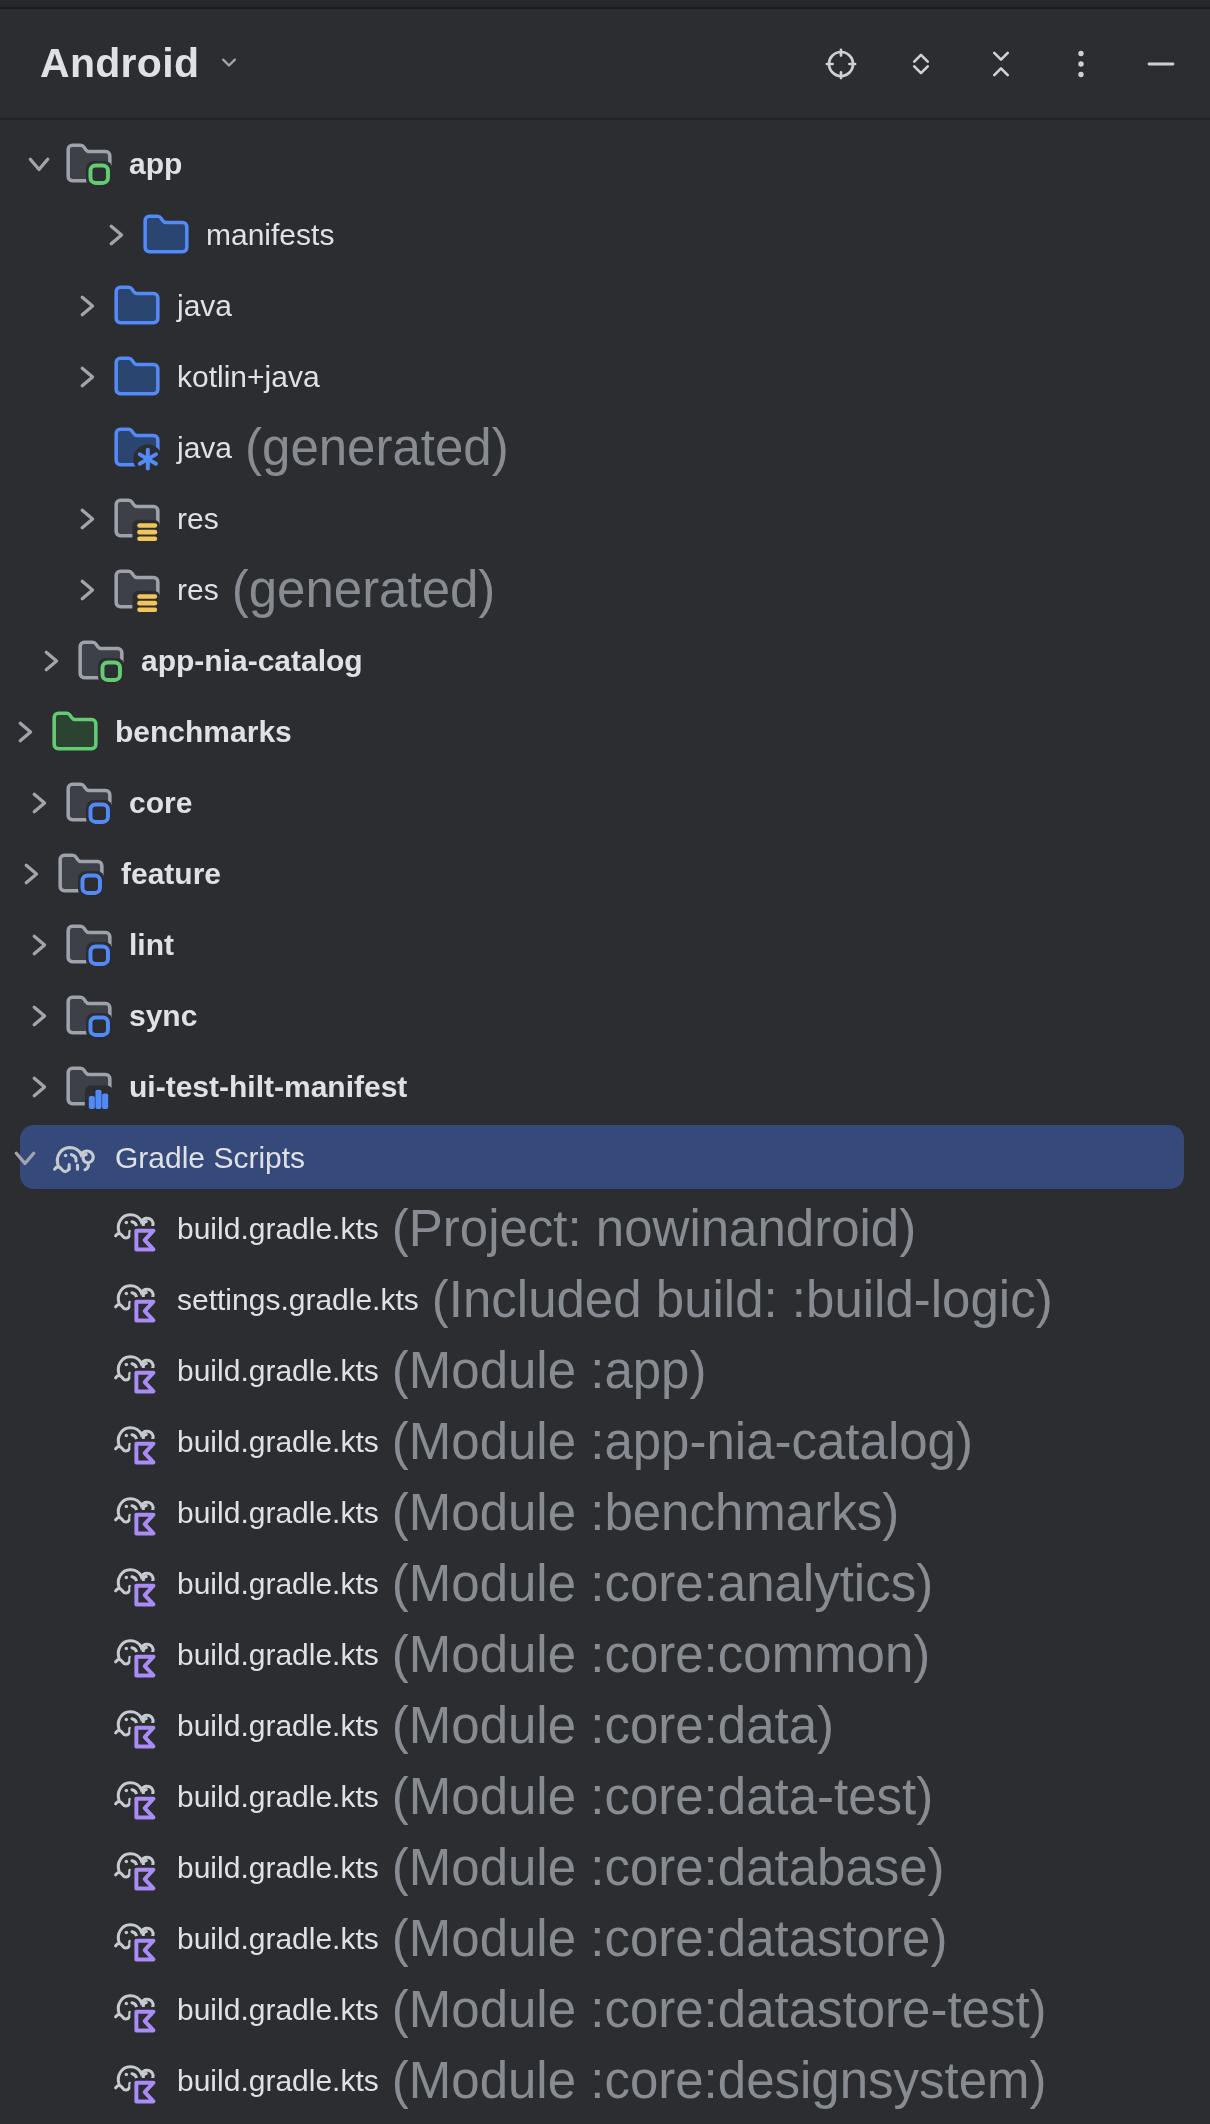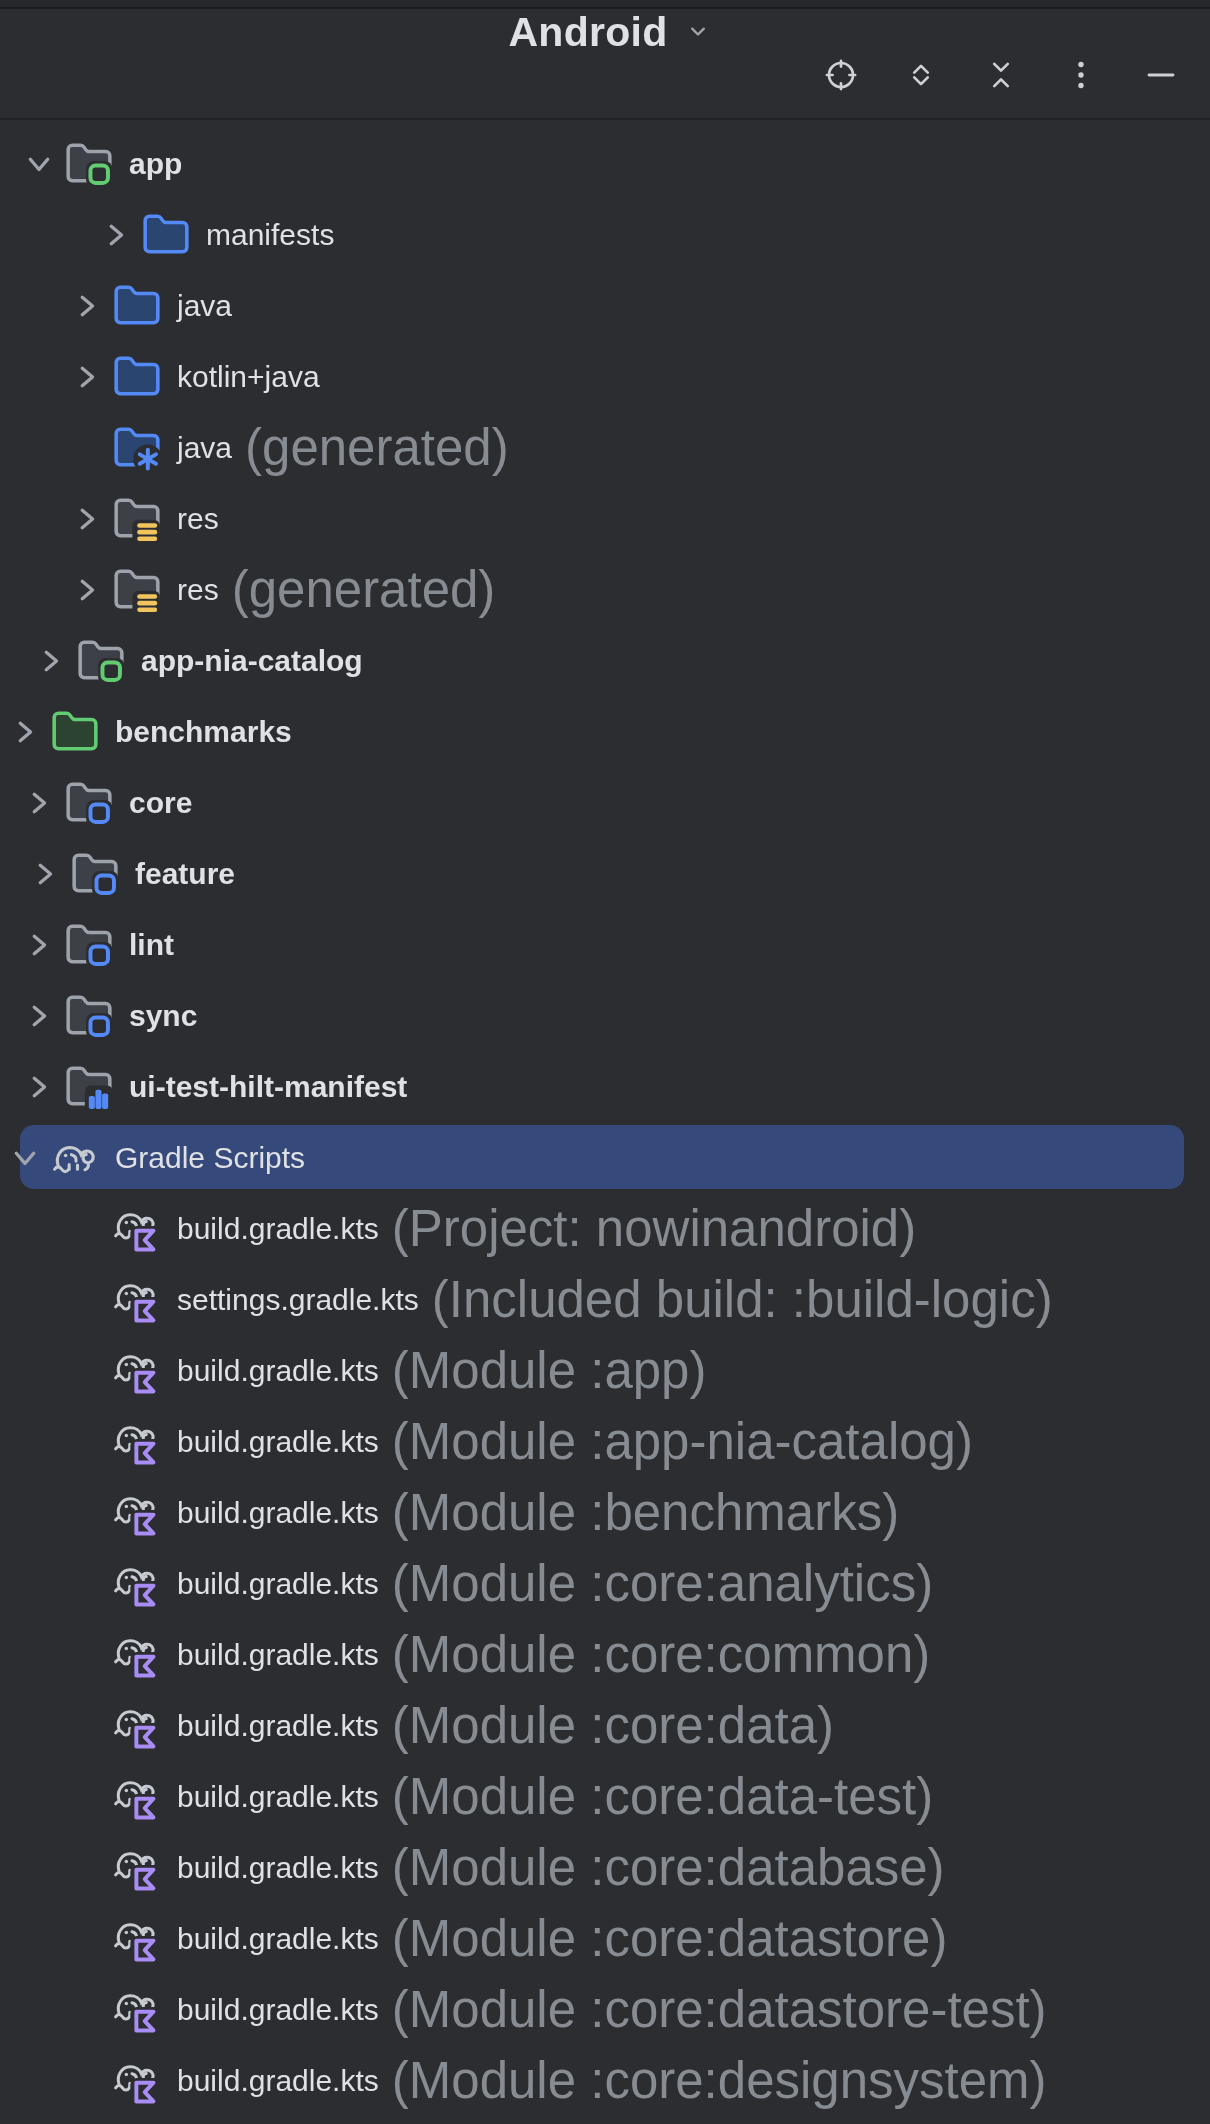--- a/index.html
+++ b/index.html
@@ -6,21 +6,21 @@
   body{
     width:1210px;height:2124px;overflow:hidden;
     background:#2b2d30;
     font-family:"Liberation Sans", sans-serif;
     color:#dfe1e5;
     -webkit-font-smoothing:antialiased;
   }
   .top-strip{height:7px;background:#26272a;border-bottom:2px solid #1b1c1f}
   .panel-header{
     height:111px;display:flex;align-items:center;
-    padding:0 30px 0 40px;border-bottom:2px solid #222327;box-sizing:border-box;flex-direction:column;
+    padding:0 30px 0 40px;border-bottom:2px solid #222327;box-sizing:border-box;
   }
   .panel-title-wrap{display:flex;align-items:center;gap:16px;cursor:pointer}
   .panel-title{font-size:41px;font-weight:700;letter-spacing:.3px}
   .toolbar{margin-left:auto;display:flex;align-items:center;gap:42px}
   .tool-btn{width:38px;height:38px;display:flex;align-items:center;justify-content:center;background:none;border:none;padding:0;cursor:pointer}
   .tool-btn svg{display:block}
   .tree{padding-top:8px}
   .tree-row{height:71px;display:flex;align-items:center;position:relative;cursor:pointer;box-sizing:border-box}
   .tree-row.selected::before{
     content:"";position:absolute;left:20px;right:26px;top:3px;bottom:4px;
@@ -252,21 +252,21 @@
             <span class="node-icon">
         <svg width="50" height="50" viewBox="0 0 24 24">
           <path d="M20 20a2 2 0 0 0 2-2V8a2 2 0 0 0-2-2h-7.9a2 2 0 0 1-1.69-.9L9.6 3.9A2 2 0 0 0 7.93 3H4a2 2 0 0 0-2 2v13a2 2 0 0 0 2 2Z" fill="#3d4046" stroke="#9da2ab" stroke-width="1.7" stroke-linejoin="round"></path>
           <rect x="10.6" y="10.6" width="12.6" height="12.6" rx="3.6" fill="#2b2d30"></rect>
           <rect x="12.7" y="12.7" width="8.4" height="8.4" rx="2.5" fill="#2b2d30" stroke="#548af7" stroke-width="1.9"></rect>
         </svg>
       </span>
             <span class="lbl">core</span>
 
           </div>
-    <div class="tree-row bold" style="padding-left:20px">
+    <div class="tree-row bold" style="padding-left:6px">
             <span class="chev">
         <svg width="38" height="38" viewBox="0 0 24 24">
           <polyline points="9,6.5 15.5,12 9,17.5" fill="none" stroke="#a0a4ac" stroke-width="2.1" stroke-linecap="round" stroke-linejoin="round"></polyline>
         </svg>
       </span>
             <span class="node-icon">
         <svg width="50" height="50" viewBox="0 0 24 24">
           <path d="M20 20a2 2 0 0 0 2-2V8a2 2 0 0 0-2-2h-7.9a2 2 0 0 1-1.69-.9L9.6 3.9A2 2 0 0 0 7.93 3H4a2 2 0 0 0-2 2v13a2 2 0 0 0 2 2Z" fill="#3d4046" stroke="#9da2ab" stroke-width="1.7" stroke-linejoin="round"></path>
           <rect x="10.6" y="10.6" width="12.6" height="12.6" rx="3.6" fill="#2b2d30"></rect>
           <rect x="12.7" y="12.7" width="8.4" height="8.4" rx="2.5" fill="#2b2d30" stroke="#548af7" stroke-width="1.9"></rect>

